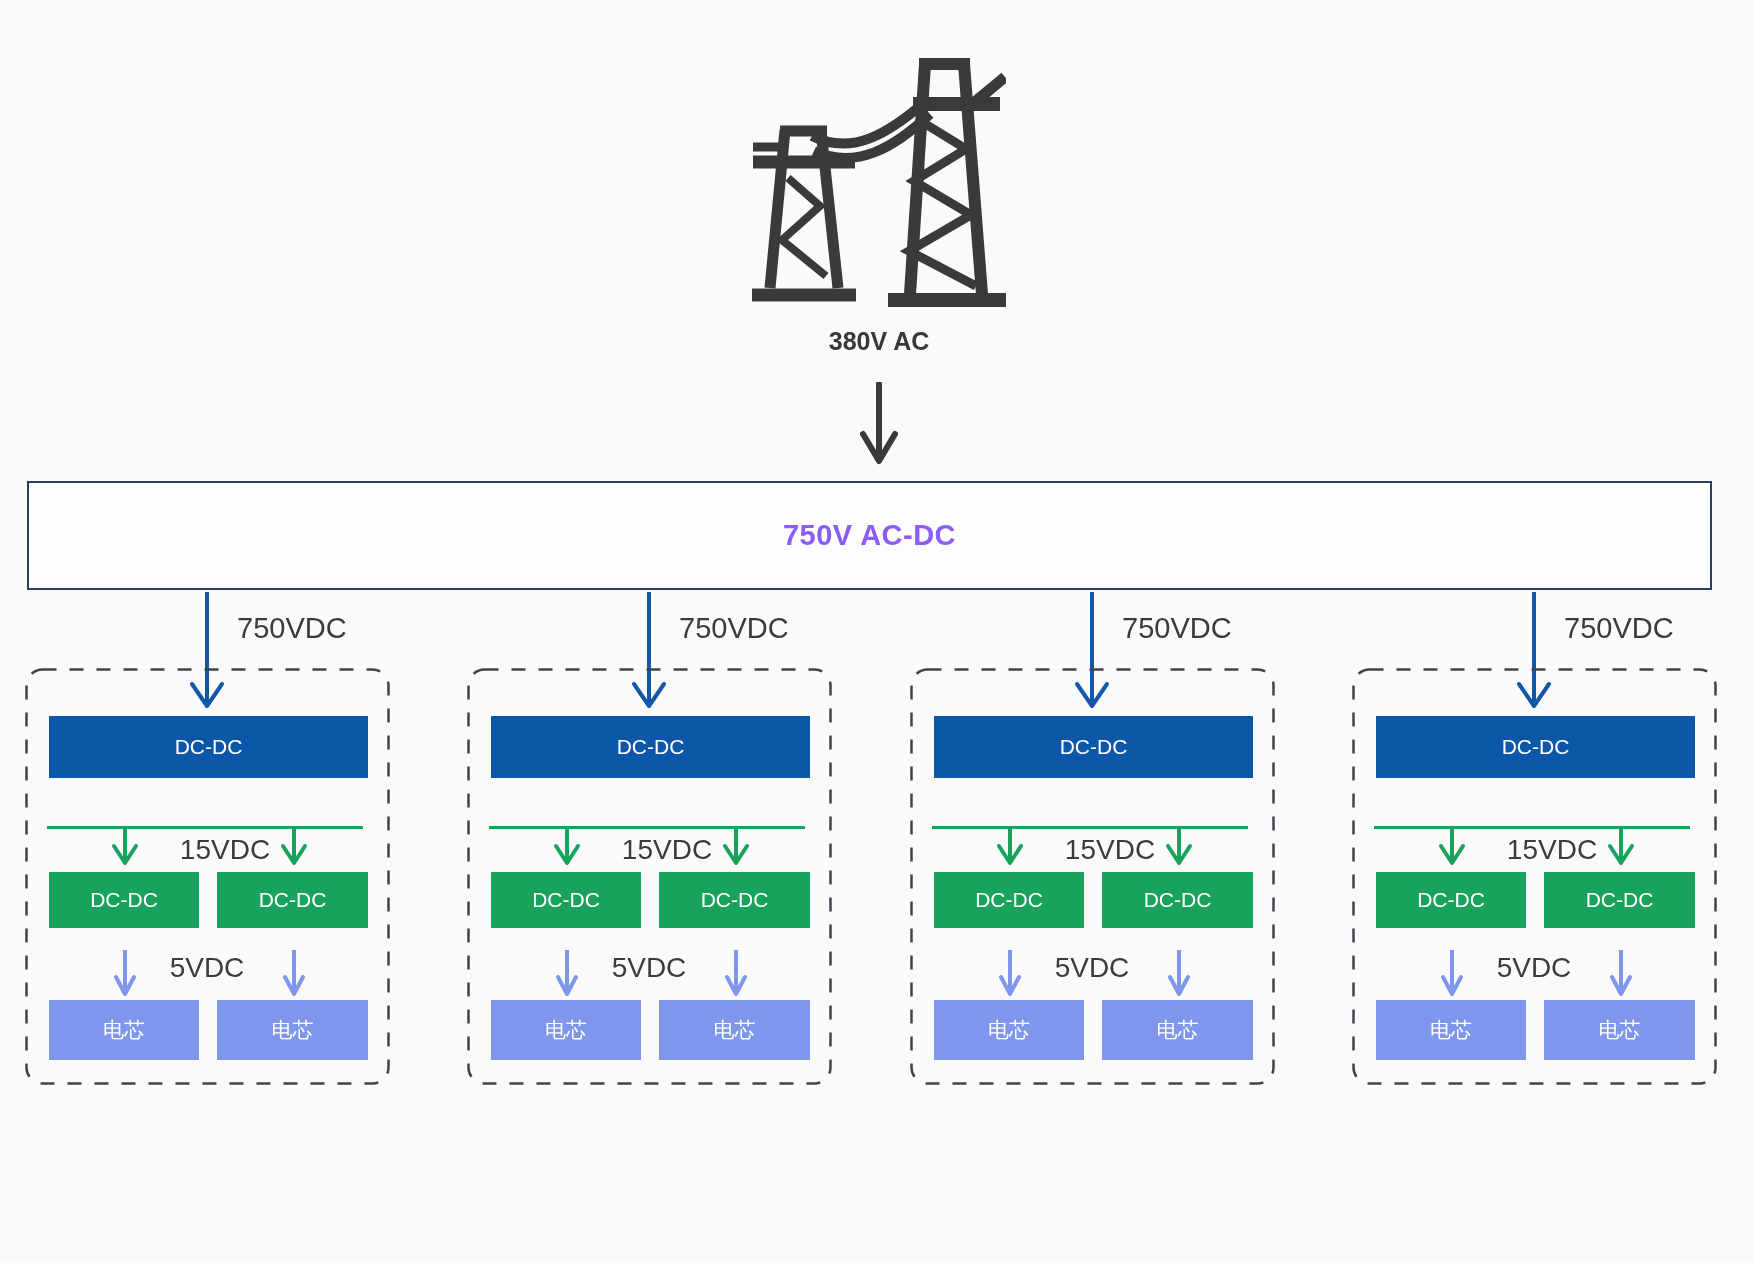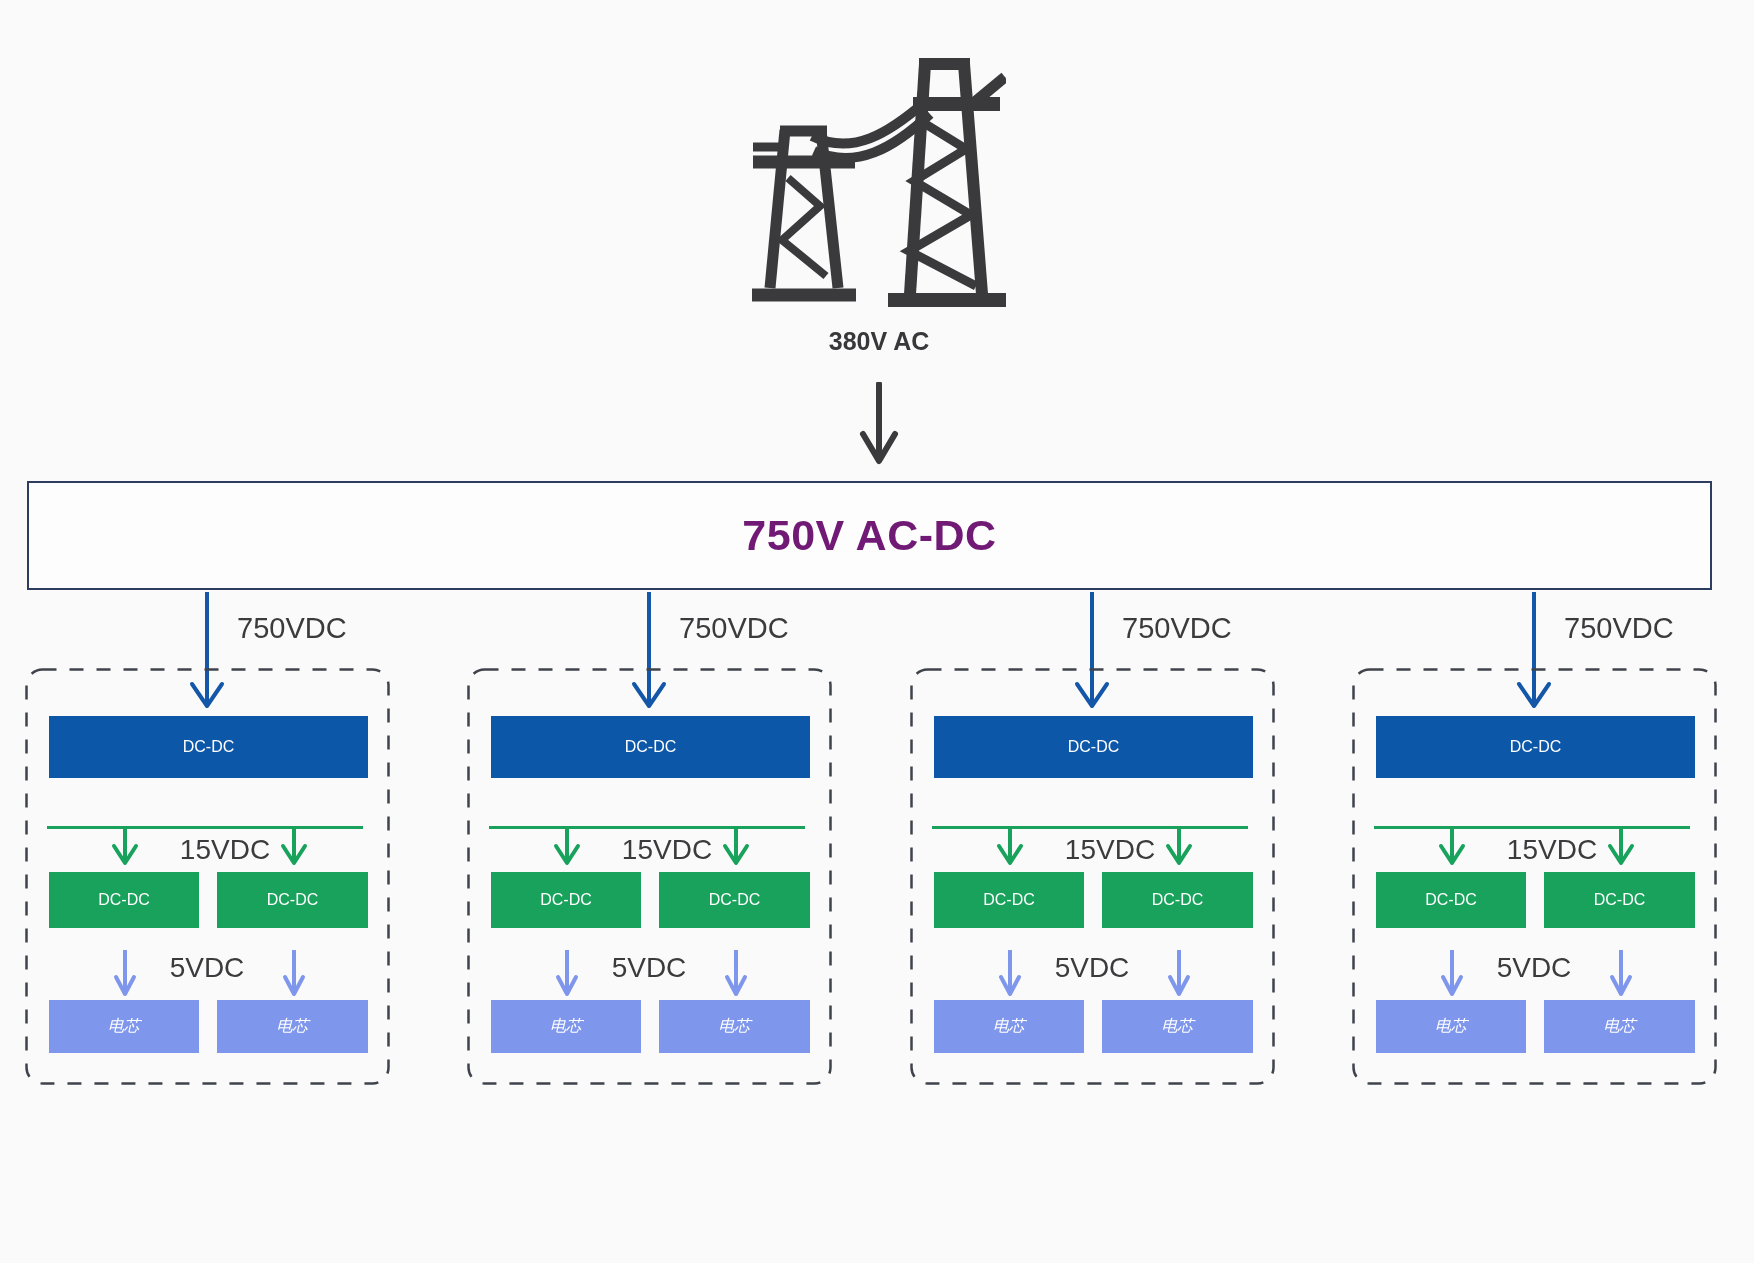--- a/index.html
+++ b/index.html
@@ -8,42 +8,42 @@
     font-family:"Liberation Sans","DejaVu Sans",sans-serif;overflow:hidden;
   }
   .abs{position:absolute;}
   
   .tower-icon{left:752px;top:54px;width:254px;height:256px;}
   .src-label{left:879px;top:327px;transform:translateX(-50%);
     font-size:25px;font-weight:700;color:#38383a;white-space:nowrap;}
   .src-arrow{left:857px;top:382px;}
   .acdc-box{left:27px;top:481px;width:1681px;height:105px;background:#fdfdfe;
     border:2px solid #2c3d60;display:flex;align-items:center;justify-content:center;}
-  .acdc-label{font-size:43px;font-weight:700;color:#701a75;letter-spacing:.5px;}
+  .acdc-label{font-size:29px;font-weight:700;color:#8b5cf6;letter-spacing:.5px;}
   
   .group{position:absolute;top:592px;width:365px;height:505px;}
   .g1{left:25px}.g2{left:467px}.g3{left:910px}.g4{left:1352px}
   .arrow-750{left:162px;top:0;}
   .lbl{color:#3b3b3d;font-size:29px;font-weight:400;white-space:nowrap;}
   .lbl-750{left:212px;top:20px;}
   .dashed-rect{left:0;top:76px;}
   .box{display:flex;align-items:center;justify-content:center;
-    color:#ffffff;font-size:16px;font-weight:500;white-space:nowrap;text-align:center;}
+    color:#ffffff;font-size:21px;font-weight:500;white-space:nowrap;text-align:center;}
   .blue-box{left:24px;top:124px;width:319px;height:62px;background:#0d57a8;}
   .bus-line{left:22px;top:234px;width:316px;height:3px;background:#18a25c;}
   .ga-left{left:83px;top:236px;}
   .ga-right{left:252px;top:236px;}
   .lbl-15{left:184px;top:242px;transform:translateX(-50%);font-size:28px;margin-left:16px;}
   .green-box{background:#18a25c;height:56px;top:280px;}
   .gb-left{left:24px;width:150px;}
   .gb-right{left:192px;width:151px;}
   .la-left{left:85px;top:358px;}
   .la-right{left:254px;top:358px;}
   .lbl-5{left:182px;top:360px;transform:translateX(-50%);font-size:28px;text-align:right;}
-  .cell-box{background:#7e96ec;height:53px;top:408px;font-style:italic;}
+  .cell-box{background:#7e96ec;height:60px;top:408px;}
   .cb-left{left:24px;width:150px;}
   .cb-right{left:192px;width:151px;}
 </style>
 </head>
 <body>
 
 <div class="stage">
 
   <svg class="abs tower-icon" viewBox="0 0 254 252" fill="none" stroke="#3a3a3c" stroke-linecap="butt">
 

